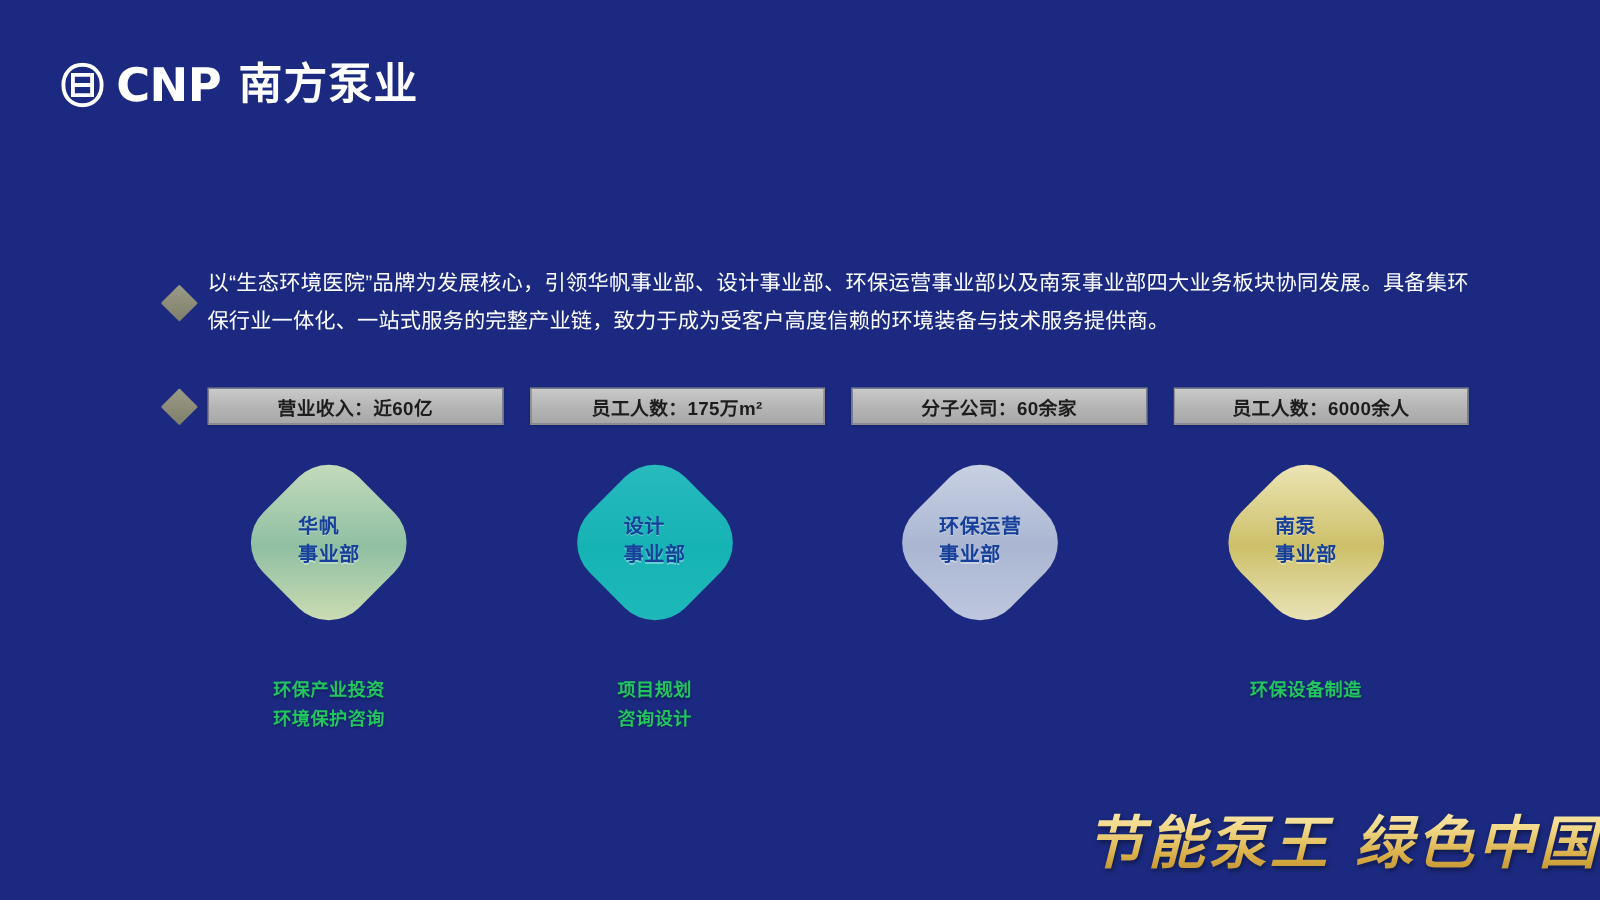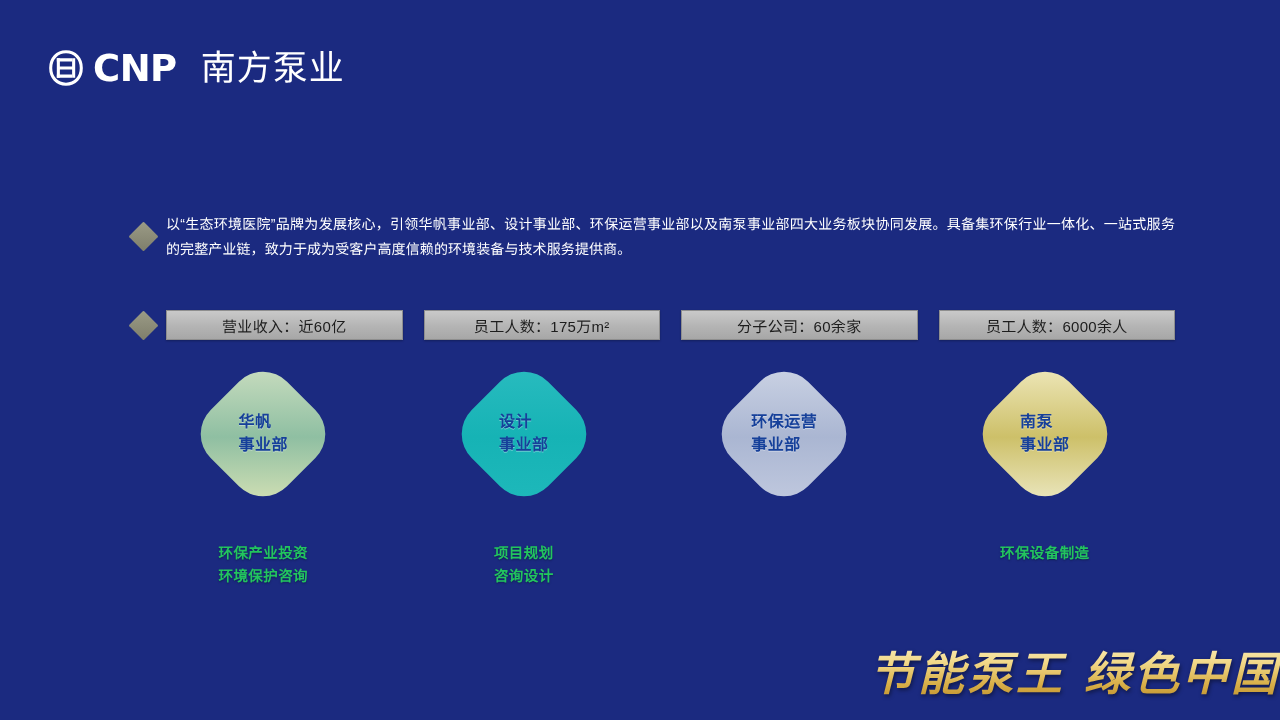--- a/index.html
+++ b/index.html
@@ -20,22 +20,22 @@
     position:absolute; left:48px; top:50px;
     display:flex; align-items:flex-start; gap:9px;
   }
   .logo-mark { width:36px; height:36px; flex:0 0 36px; }
   .logo-cnp {
     font-size:37px; font-weight:700; color:#ffffff;
     letter-spacing:-0.5px; line-height:1;
     font-family:"DejaVu Sans","Liberation Sans",sans-serif;
   }
   .logo-cn {
-    font-size:35px; font-weight:400; color:#ffffff;
-    letter-spacing:1px; line-height:1; margin-left:15px;
+    font-size:35px; font-weight:700; color:#ffffff;
+    letter-spacing:1px; line-height:1; margin-left:5px;
   }
 
   
   .title {
     position:absolute; left:0; right:0; top:131px;
     text-align:center;
     font-size:53px; font-weight:700; color:#ffffff;
     letter-spacing:4px; line-height:1.12;
     text-shadow: 2px 3px 0 rgba(9,16,60,0.85),
                  4px 5px 7px rgba(5,10,45,0.55);
@@ -47,29 +47,29 @@
     display:flex; align-items:center; gap:12px;
   }
   .bullet-diamond {
     width:21px; height:21px; flex:0 0 21px;
     background:linear-gradient(135deg,#9b9b86 0%,#7e7e6b 100%);
     transform:rotate(45deg);
     border-radius:1px;
   }
   .intro-text {
     flex:1;
-    font-size:14px; color:#ffffff; line-height:1.78;
+    font-size:17px; color:#ffffff; line-height:1.78;
     text-align:justify; text-justify:inter-ideograph;
     letter-spacing:0.1px;
   }
 
   
   .stats-row {
     position:absolute; left:133px; top:310px; width:1042px;
-    display:flex; align-items:center; gap:12px;
+    display:flex; align-items:center; gap:12px;font-weight:bold;
   }
   .stats-cards {
     flex:1; display:grid;
     grid-template-columns:repeat(4,1fr);
     column-gap:21px;
   }
   .stat-card {
     height:30px;
     background:linear-gradient(180deg,#c9c9c9 0%,#b4b4b4 55%,#a7a7a7 100%);
     border:1px solid #8e8e8e;

